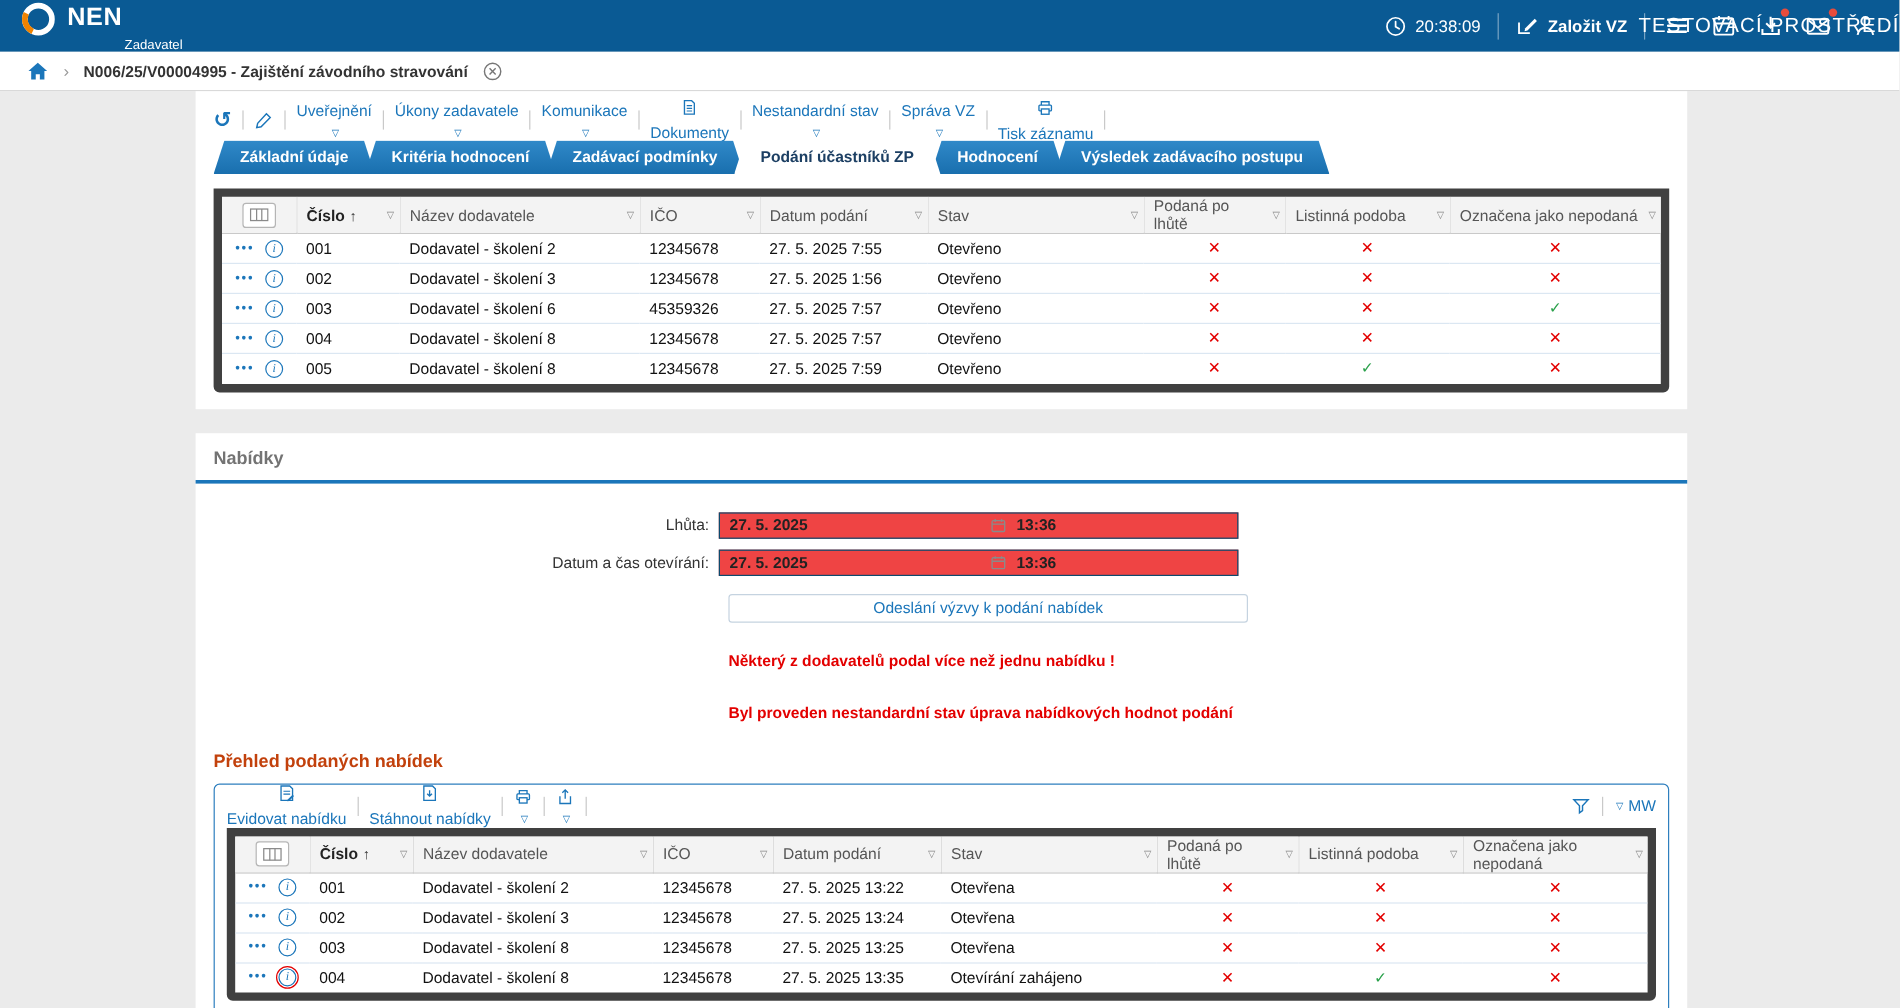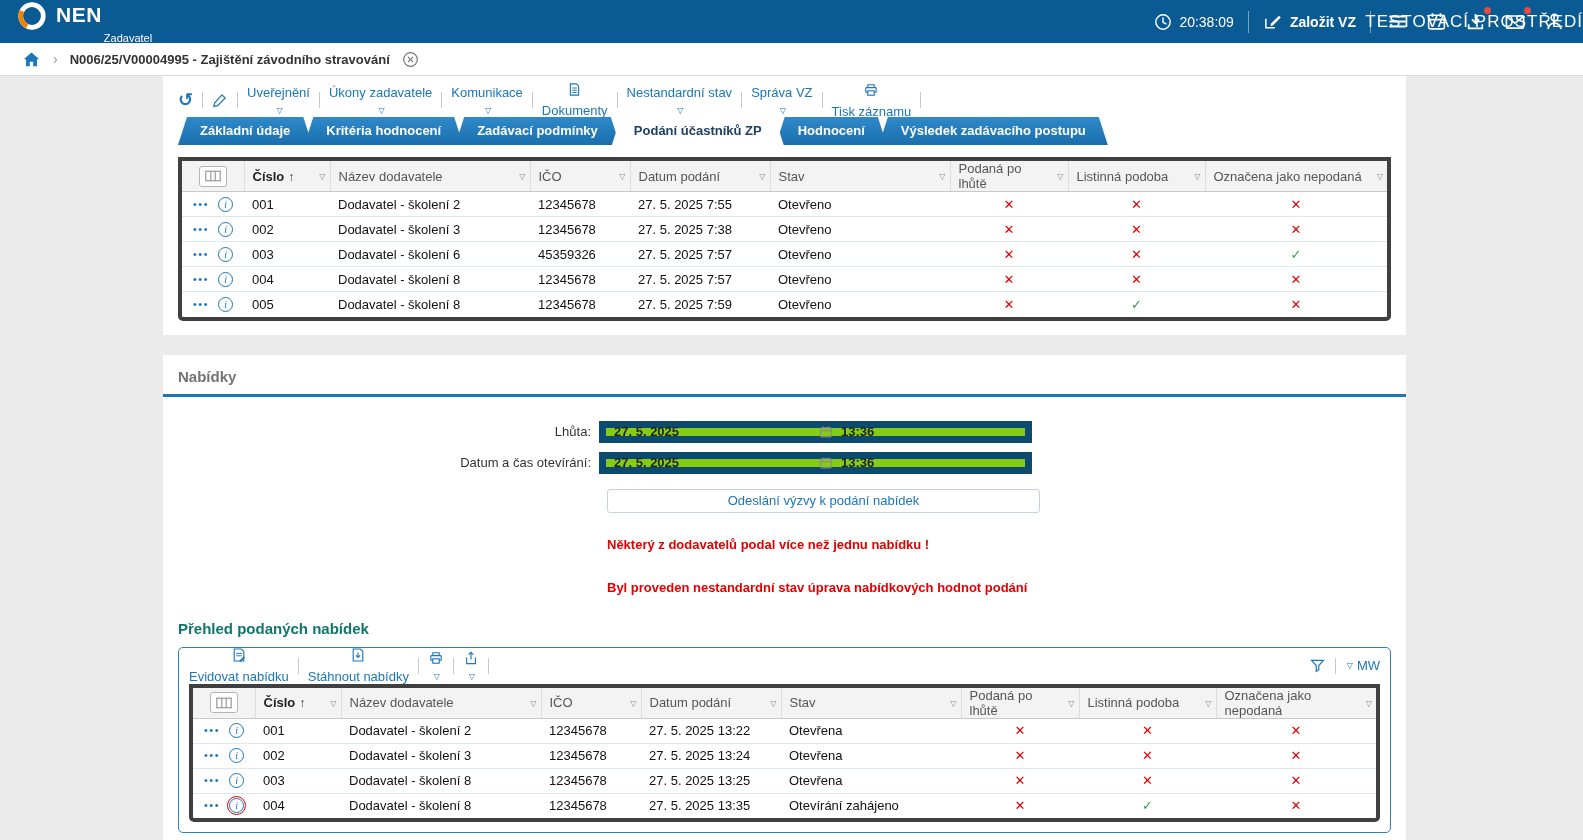--- a/index.html
+++ b/index.html
@@ -39,21 +39,21 @@
   .hist{font-size:18px;color:#1b76ba;font-weight:bold;line-height:1;cursor:pointer;}
 
   
   .tabs{display:flex;margin-top:2px;height:28px;}
   .tab{position:relative;height:28px;line-height:28px;padding:0 22px;color:#fff;font-weight:bold;font-size:13px;
        background:linear-gradient(#3089c9,#196fae);cursor:pointer;white-space:nowrap;
        clip-path:polygon(0 100%,9px 0,calc(100% - 9px) 0,100% 100%);margin-right:-8px;}
   .tab.active{background:#fff;color:#1c3f63;z-index:3;}
 
   
-  .tbl-box{border:4px solid #404040;border-radius:0 0 5px 5px;overflow:hidden;margin-top:12px;background:#fff;}
+  .tbl-box{border:7px solid #404040;border-radius:0 0 5px 5px;overflow:hidden;margin-top:12px;background:#fff;}
   table{border-collapse:collapse;table-layout:fixed;width:100%;}
   thead th{background:#f3f3f3;border-bottom:1px solid #c9c9c9;border-right:1px solid #ddd;height:29px;
     font-weight:normal;color:#555;text-align:left;padding:0 16px 0 8px;position:relative;font-size:13px;}
   thead th:last-child{border-right:none;margin-left:42px;}
   tbody td{height:25px;border-bottom:1px solid #dbe7f2;padding:0 8px;font-size:13px;color:#111;overflow:hidden;white-space:nowrap;}
   tbody tr:last-child td{border-bottom:none;}
   td.flag{text-align:center;font-weight:bold;font-size:13px;}
   td.flag.no{color:#e30000;}
   td.flag.ok{color:#2aa14b;}
   .filter-ic{position:absolute;right:4px;top:50%;transform:translateY(-50%);font-size:8px;color:#8a8a8a;cursor:pointer;}
@@ -68,29 +68,29 @@
     display:inline-flex;align-items:center;justify-content:center;font-style:italic;
     font-family:"Liberation Serif",serif;cursor:pointer;flex:none;}
   .info-hl{outline:1px solid #e30000;outline-offset:1px;}
 
   
   .sec-title{font-size:15px;font-weight:bold;color:#737373;margin-bottom:9px;}
   .blue-rule{height:3px;background:#1b76ba;margin:0 -15px;}
   .form-area{margin-top:24px;}
   .f-row{display:flex;align-items:center;margin-bottom:9px;}
   .f-label{width:421px;text-align:right;padding-right:8px;color:#333;}
-  .f-ctrl{display:flex;align-items:center;width:433px;height:22px;background:#84cc16;border:7px solid #0c4a6e;font-weight:bold;cursor:text;}
+  .f-ctrl{display:flex;align-items:center;width:433px;height:22px;background:#ef4444;border:1px solid #0c4a6e;font-weight:bold;cursor:text;}
   .f-date{flex:1;padding-left:8px;}
   .f-time{width:192px;padding-left:8px;}
   .send-btn{display:block;margin:15px 0 0 429px;width:433px;height:24px;background:#fff;border:1px solid #c5d3e0;
     border-radius:3px;color:#1b76ba;font-size:13px;font-family:inherit;cursor:pointer;}
   .warn{margin-left:429px;color:#e30000;font-weight:bold;font-size:13px;}
   .warn-1{margin-top:24px;}
   .warn-2{margin-top:28px;}
-  .overview-title{margin:25px 0 10px;font-size:15px;font-weight:bold;color:#0f766e;}
+  .overview-title{margin:25px 0 10px;font-size:15px;font-weight:bold;color:#c2410c;}
 
   
   .tbl2-frame{border:1px solid #2e7fbe;border-radius:5px;padding:2px 10px 10px;}
   .frame-bar{display:flex;align-items:center;height:32px;}
   .frame-bar .sep{width:1px;height:16px;background:#c9c9c9;margin:0 9px;flex:none;}
   .spacer{flex:1;}
   .mw{color:#1b76ba;font-size:13px;margin-left:4px;}
   .tbl-box.inner{margin-top:2px;}
 
   svg{display:block;}
@@ -323,21 +323,21 @@
           <tr>
             <td class="c-act">
                 <span class="act-wrap">
               <span class="dots">•••</span>
               <span class="info-ic">i</span>
                 </span>
               </td>
             <td>002</td>
             <td>Dodavatel - školení 3</td>
             <td>12345678</td>
-            <td>27. 5. 2025 7:38</td>
+            <td>27. 5. 2025 1:56</td>
             <td>Otevřeno</td>
             <td class="flag no">✕</td>
             <td class="flag no">✕</td>
             <td class="flag no">✕</td>
           </tr>
           <tr>
             <td class="c-act">
                 <span class="act-wrap">
               <span class="dots">•••</span>
               <span class="info-ic">i</span>

